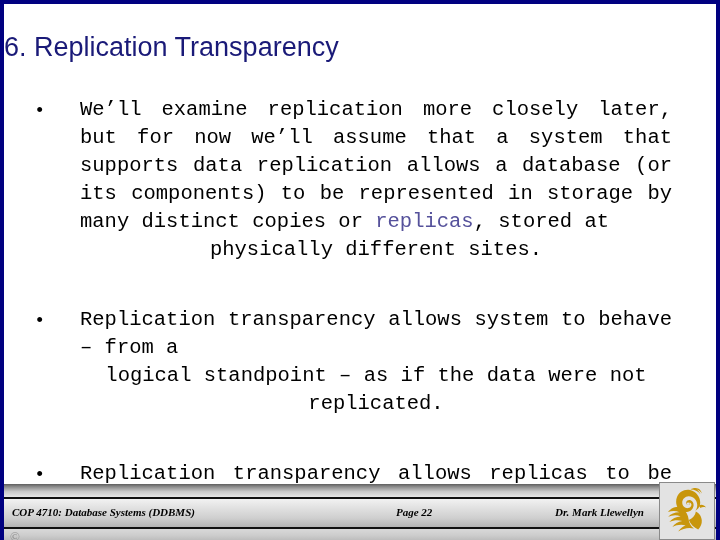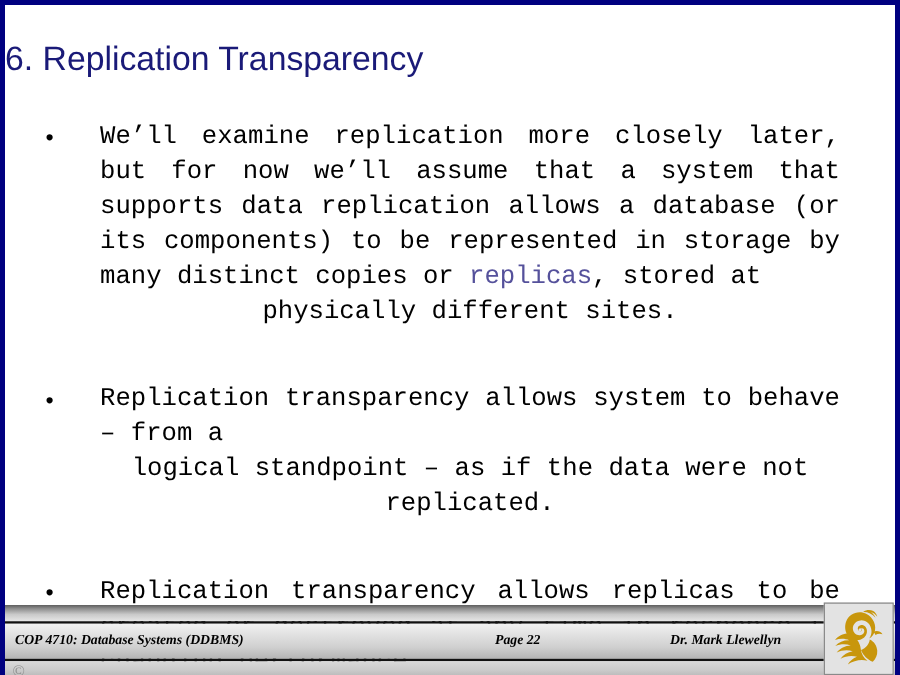--- a/index.html
+++ b/index.html
@@ -140,21 +140,21 @@
     font-family: Liberation Serif, serif;
     font-weight: bold;
     font-style: italic;
     font-size: 11px;
     line-height: 22px;
     color: #000000;
     white-space: nowrap;
   }
   #f-course { left: 8px; }
   #f-page   { left: 364px; margin-left: 28px; }
-  #f-author { left: 532px; text-align: center; }
+  #f-author { left: 551px; text-align: center; }
 
   #copyright {
     position: absolute;
     left: 6px;
     top: 46px;
     font-family: "Liberation Serif", "DejaVu Serif", serif;
     font-size: 13px;
     color: #909090;
     line-height: 13px;
   }

